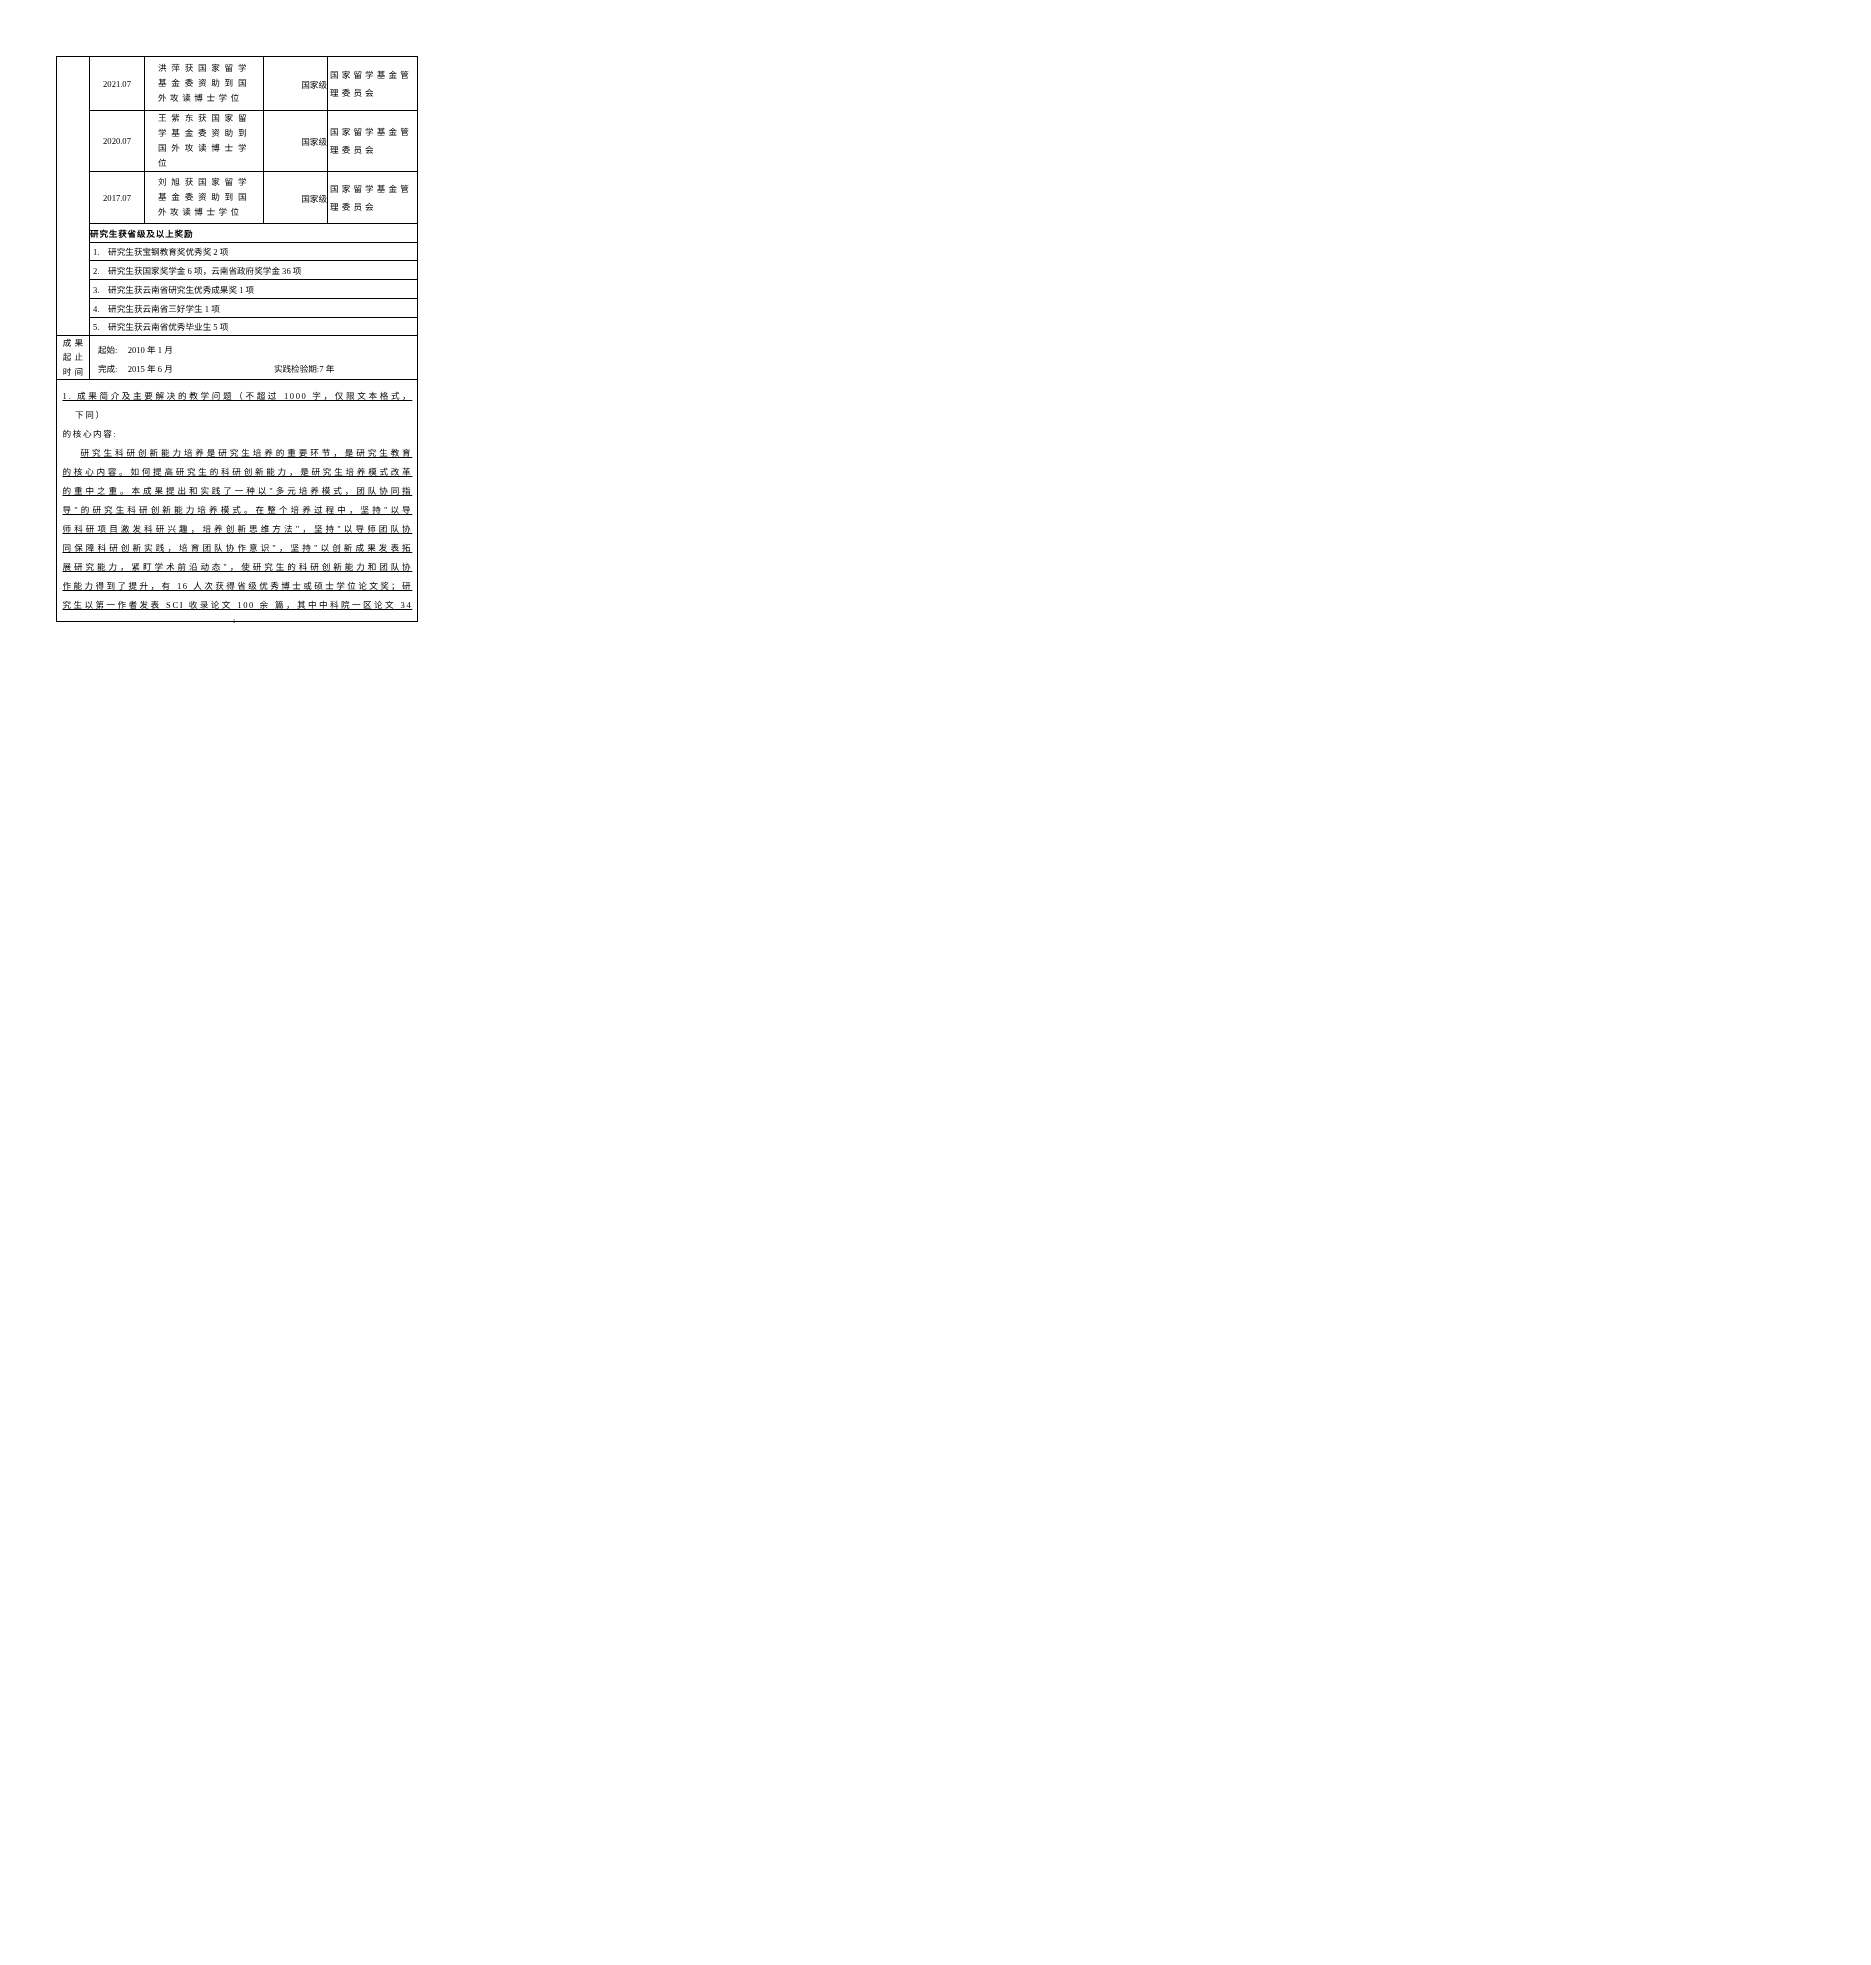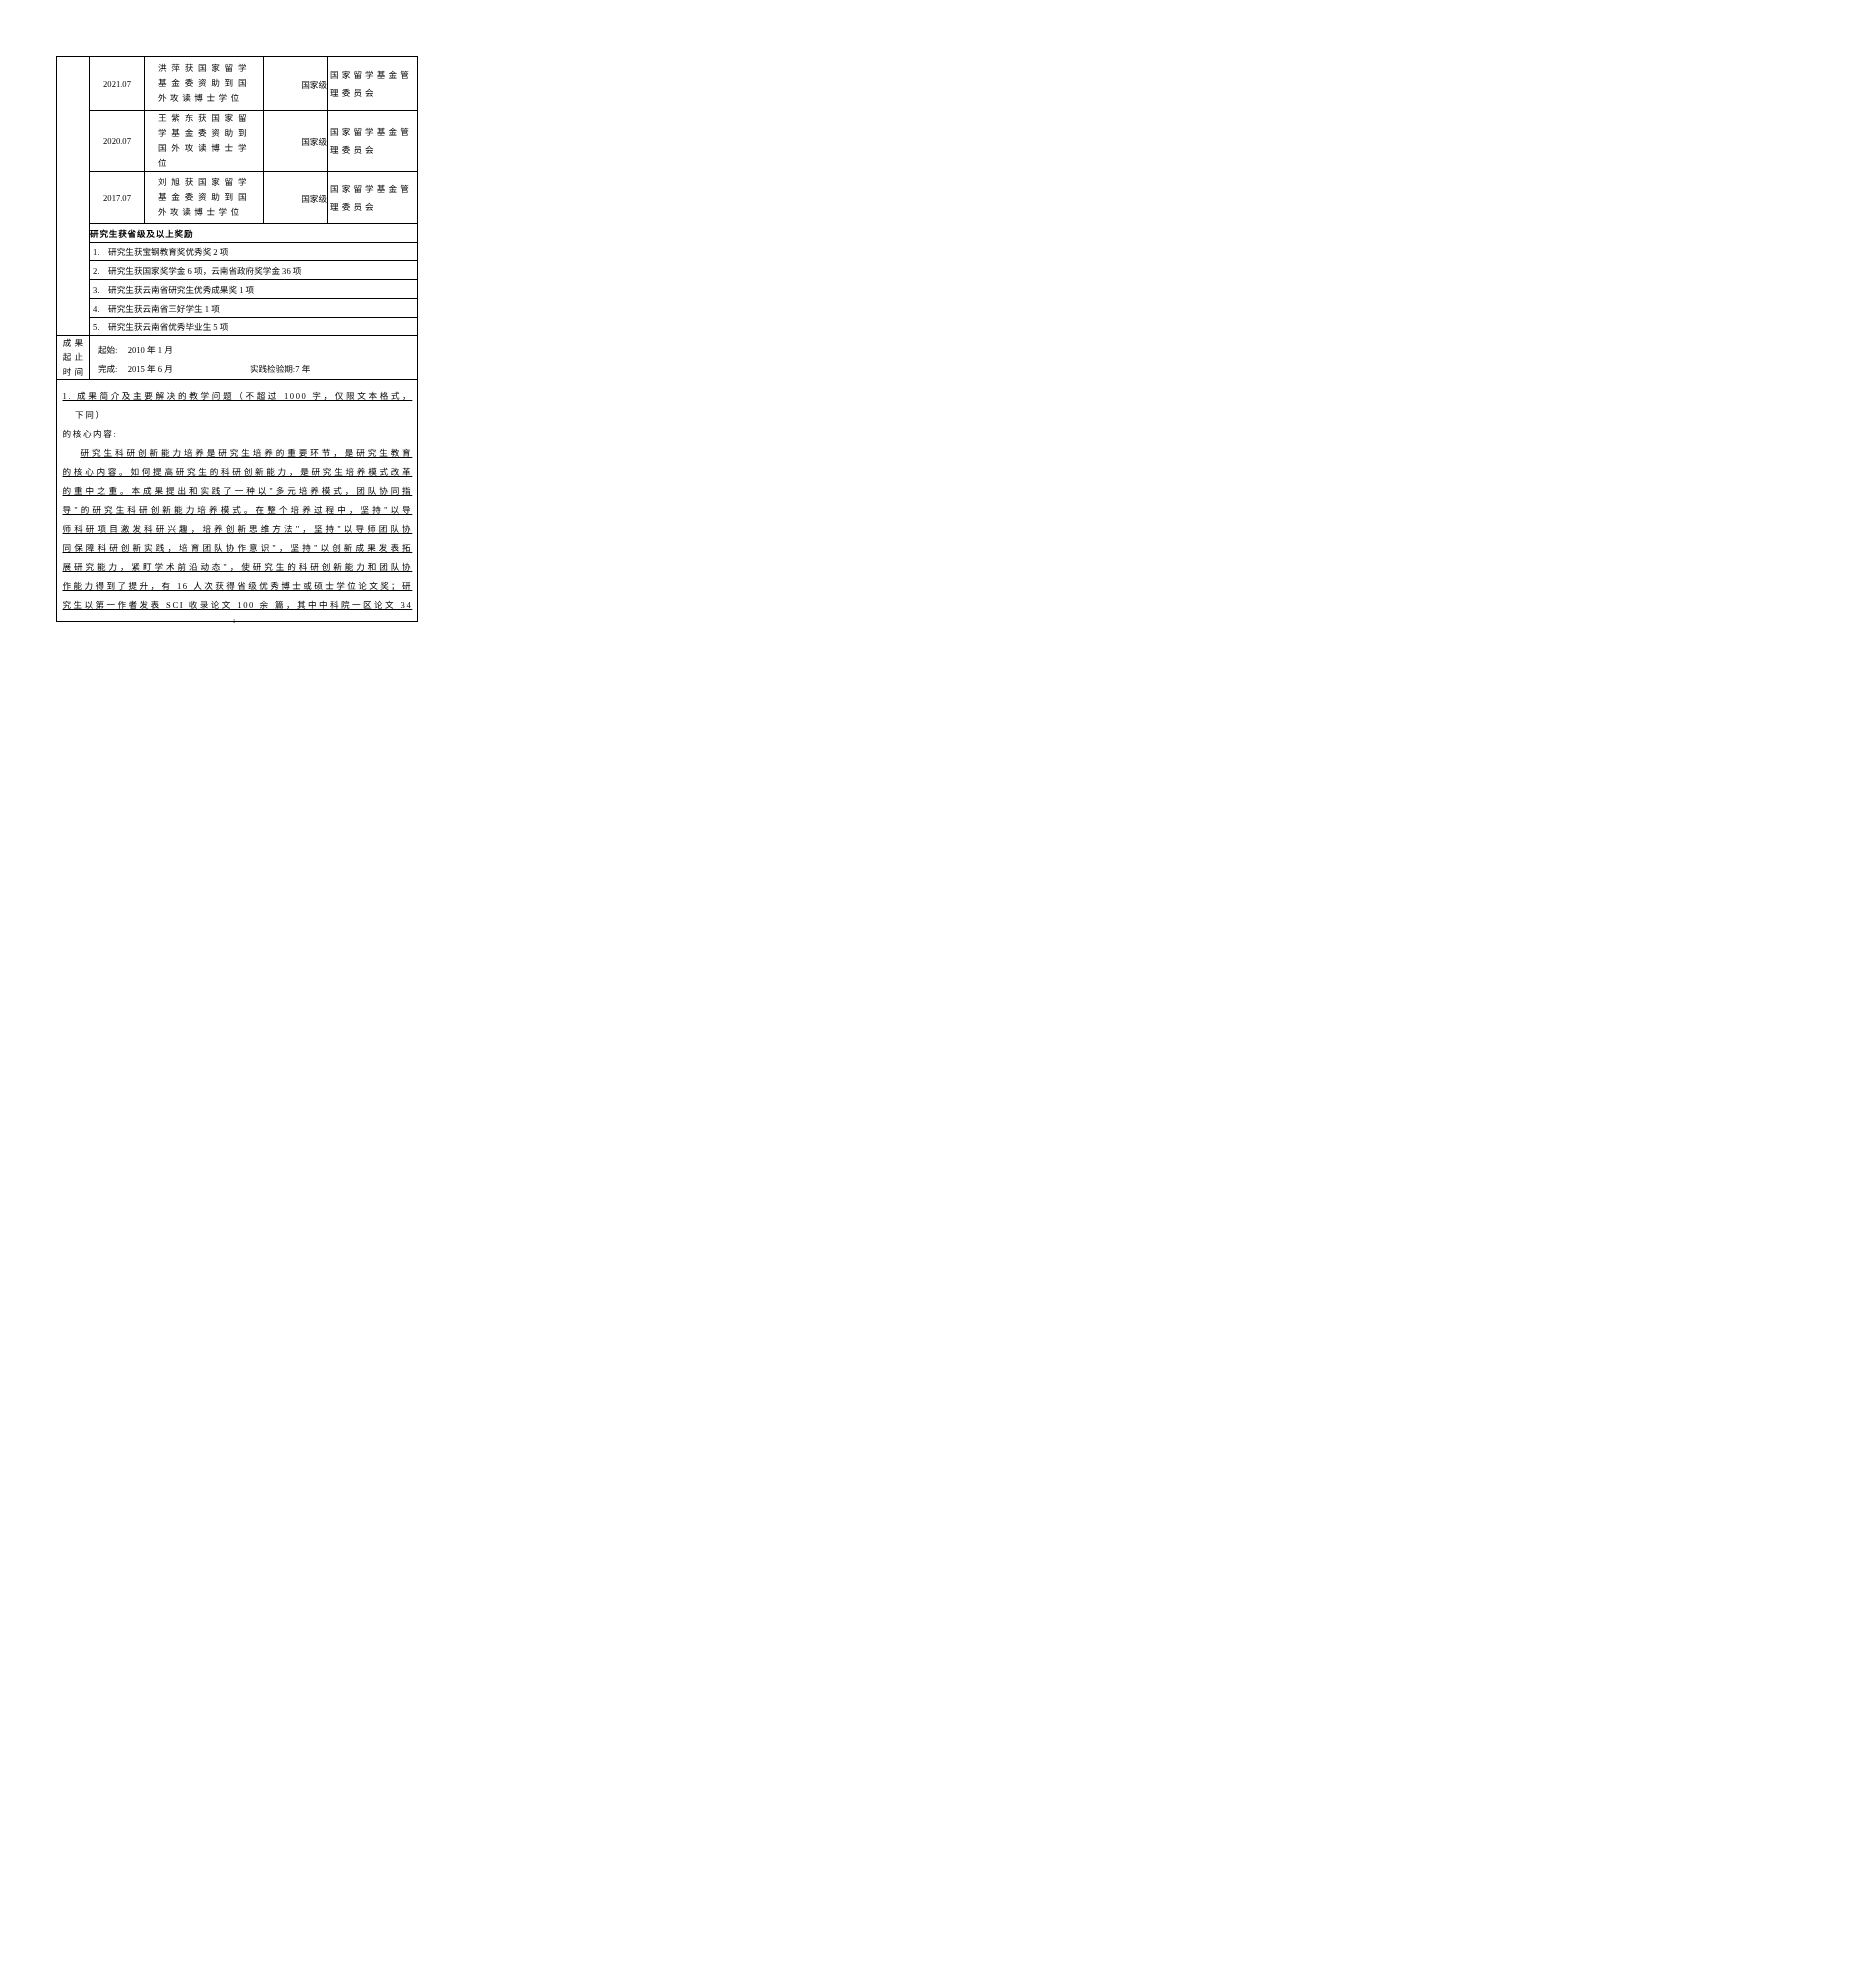--- a/index.html
+++ b/index.html
@@ -62,21 +62,21 @@
   td.c-dlabel {
     text-align: center;
     letter-spacing: 3.1px;
     text-indent: 3.1px;
     line-height: 14.5px;
     padding: 0 0.8px;
   }
   td.c-dcontent { padding: 4.7px 3.9px 0 7.9px; vertical-align: top; }
   .dur-line { position: relative; line-height: 19px; white-space: nowrap; }
   .dur-val  { margin-left: 10.2px; }
-  .practice { position: absolute; left: 152px; top: 0; }
+  .practice { position: absolute; left: 176px; top: 0; }
 
   td.c-intro { vertical-align: top; padding: 1.6px 4.7px 0 5.5px; }
   .line {
     line-height: 19px;
     letter-spacing: 1.6px;
     font-size: 8.6px;
   }
   .jline {
     text-align: justify;
     text-align-last: justify;

